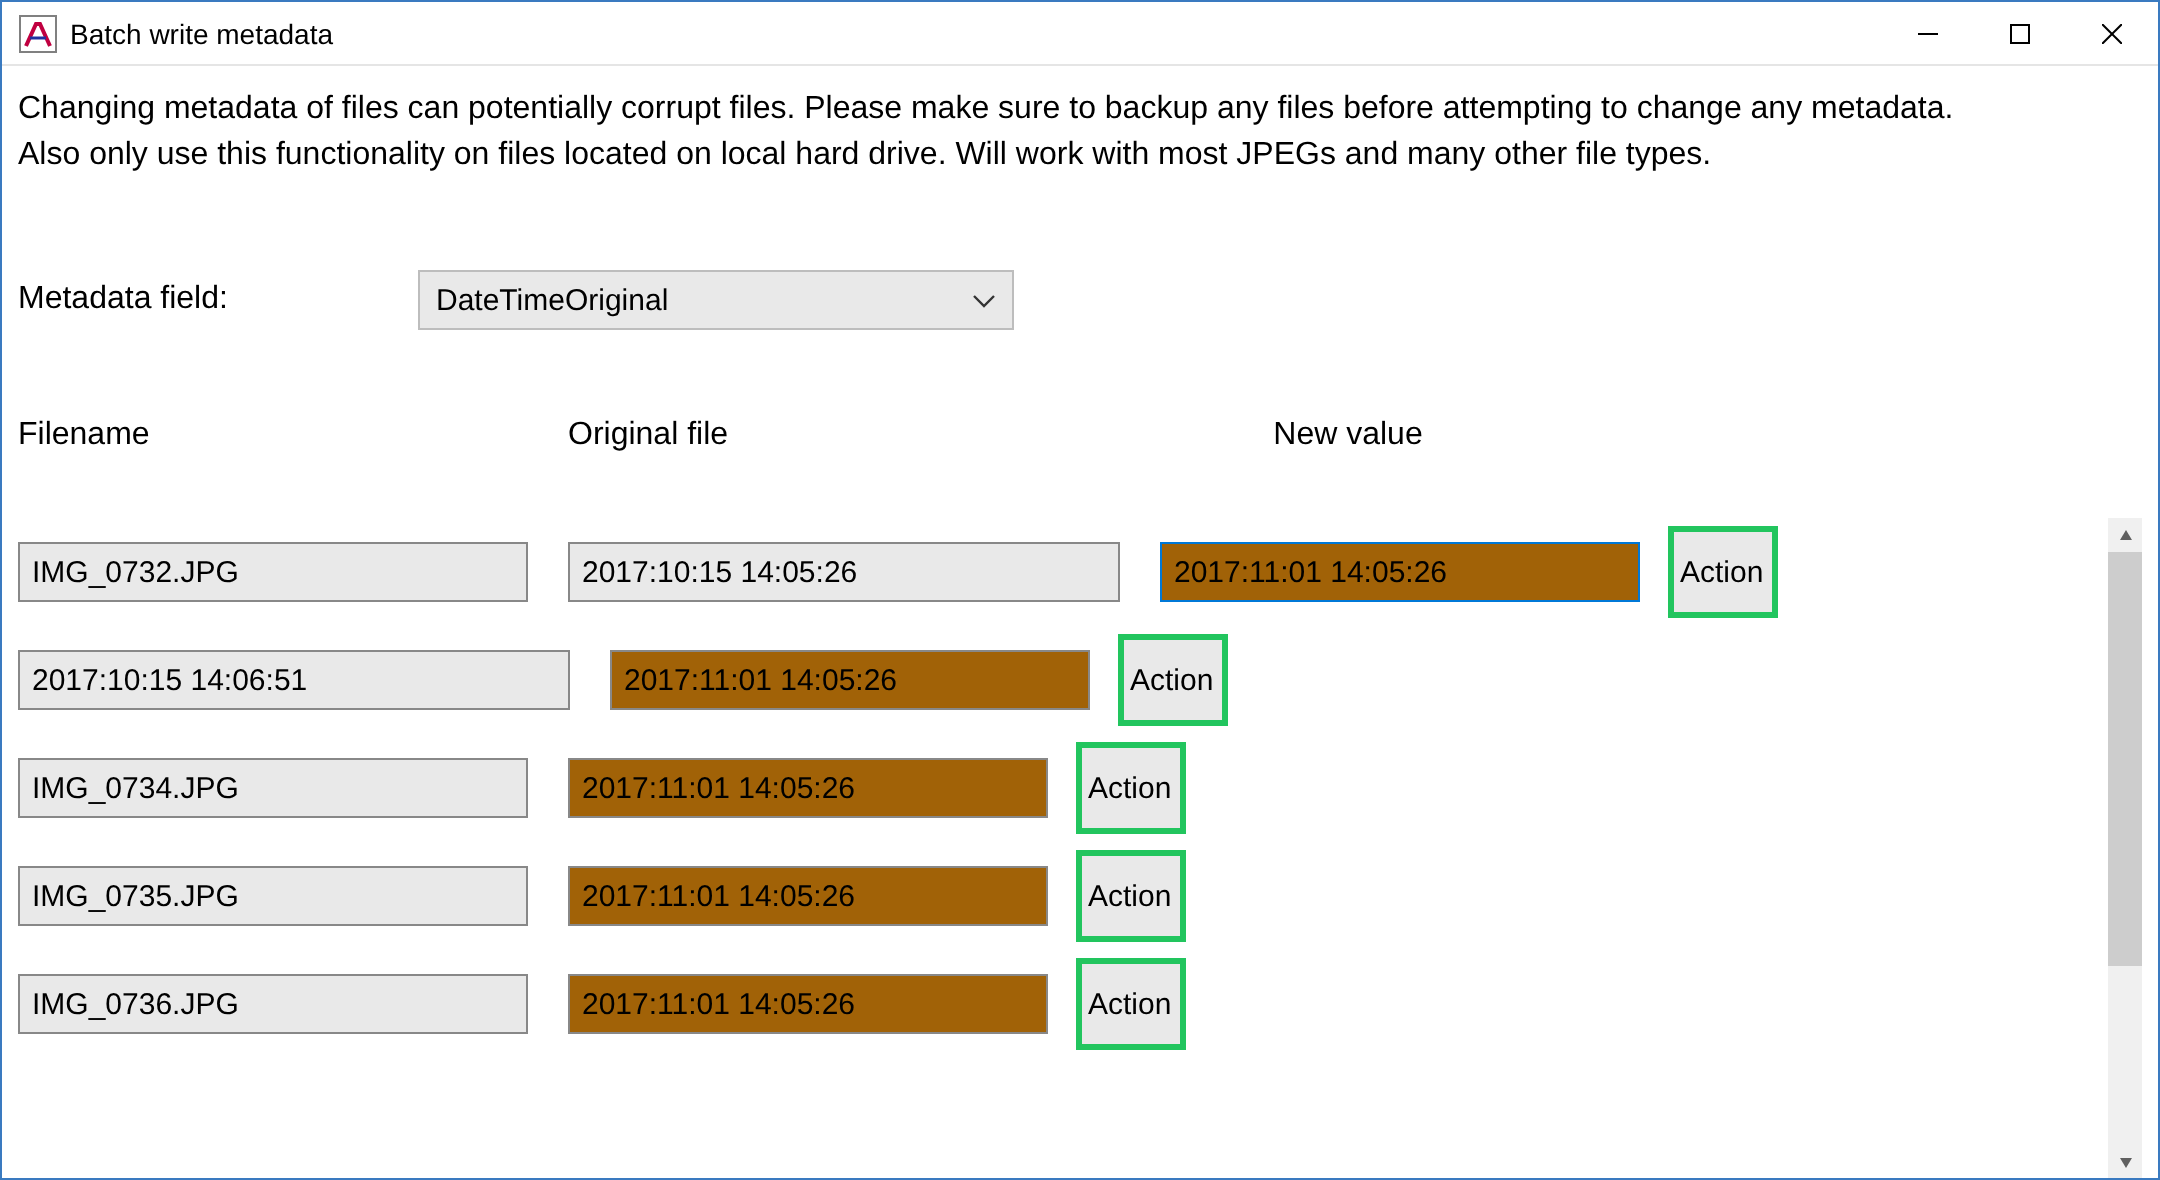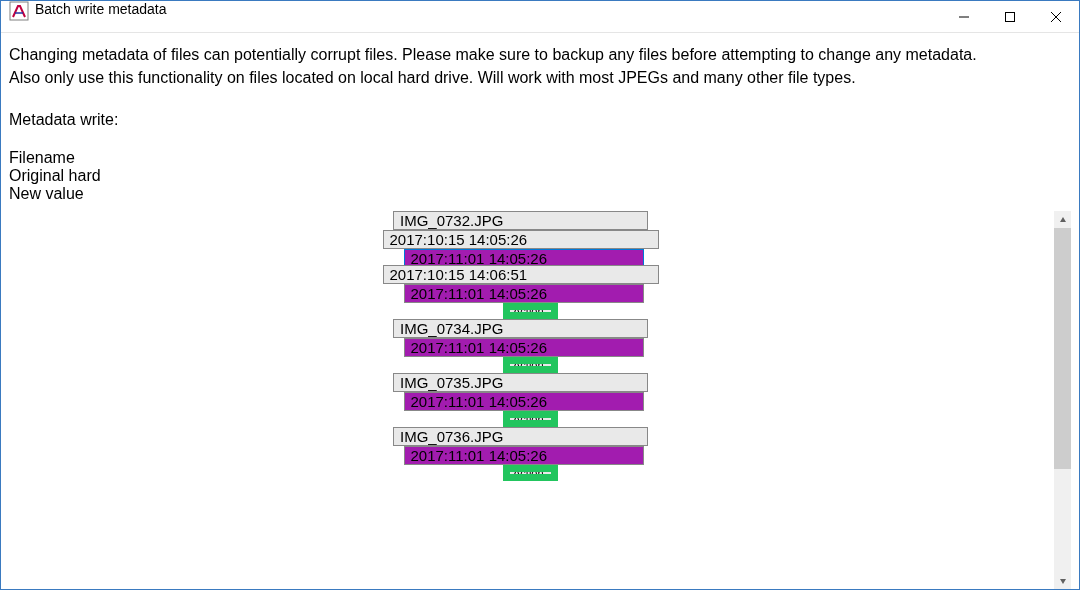--- a/index.html
+++ b/index.html
@@ -15,20 +15,21 @@
     width: 1080px; height: 590px;
     border: 1px solid #3a7ac0;
     display: flex;
     flex-direction: column;
     background: #fff;
   }
   
   .titlebar {
     height: 32px;
     display: flex;
+    align-items: center;
     background: #fff;
     border-bottom: 1px solid #e5e5e5;
   }
   .titlebar .app-icon {
     width: 20px; height: 20px;
     margin: 0 6px 0 8px;
     display: inline-block;
   }
   .titlebar .title {
     flex: 0 0 auto;
@@ -42,20 +43,21 @@
     color: #000;
   }
   .titlebar .win-btn svg { width: 10px; height: 10px; stroke: #000; stroke-width: 1; fill: none; }
   
   .body {
     padding: 10px 8px 0 8px;
     display: flex;
     flex-direction: column;
     flex: 1;
     min-height: 0;
+    gap: 24px;
   }
   .warning {
     font-size: 16px;
     line-height: 1.45;
     color: #000;
     margin-bottom: 22px;
   }
   .controls-row {
     display: flex;
     align-items: center;
@@ -90,69 +92,67 @@
     display: flex; align-items: center; justify-content: center;
     letter-spacing: 0.3px;
   }
   
   .col-headers {
     display: flex;
     font-size: 16px;
     color: #000;
     margin-bottom: 8px;
     padding-right: 18px;
-    flex-direction: column;
   }
   .col-filename { width: 275px; }
   .col-original { width: 260px; }
-  .col-newval   { width: 260px; }
+  .col-newval   { width: 260px; text-align: center; }
   .col-action   { width: 60px; }
   .col-status   { flex: 1; padding-left: 130px; }
   
   .scroll-wrap {
     position: relative;
     flex: 1;
     min-height: 0;
     display: flex;
   }
   .rows {
     flex: 1;
     overflow: hidden;
     padding-right: 2px;
   }
   .row {
     display: flex;
     align-items: center;
     height: 54px;
-    flex-direction: column;
   }
   .cell-input {
     height: 30px;
     border: 1px solid #888;
     background: #e9e9e9;
     padding: 0 6px;
     font-size: 15px;
     font-family: inherit;
     outline: none;
     margin-right: 20px;
   }
   .cell-input.white {
-    background: #a21caf;
+    background: #a16207;
   }
   .cell-input.active {
     border-color: #0078d7;
   }
   .cell-filename { width: 255px; }
   .cell-original { width: 276px; }
   .cell-newval   { width: 240px; margin-right: 14px; }
   .action-btn {
-    width: 55px; height: 26px;
-    background: #e9e9e9;
-    border: 7px solid #22c55e;
-    font-size: 11px;
+    width: 55px; height: 46px;
+    background: #e9e9e9;
+    border: 3px solid #22c55e;
+    font-size: 15px;
     display: flex; align-items: center; justify-content: flex-start;
     padding-left: 3px;
     overflow: hidden;
   }
   
   .scrollbar {
     width: 17px;
     background: #f0f0f0;
     position: relative;
     display: flex;
@@ -211,27 +211,35 @@
   </div>
 
   <div class="body">
 
     <div class="warning">
       <span>Changing metadata of files can potentially corrupt files. Please make sure to backup any files before attempting to change any metadata.</span><br>
       <span>Also only use this functionality on files located on local hard drive. Will work with most JPEGs and many other file types.</span>
     </div>
 
     <div class="controls-row">
-      <div class="label">Metadata write:</div>
+      <div class="label">Metadata field:</div>
+      <div class="select-wrap">
+        <span class="sel-text">DateTimeOriginal</span>
+        <span>
+          <svg class="chev" viewBox="0 0 12 8">
+              <polyline points="1,1 6,6 11,1" fill="none" stroke="#333" stroke-width="1.2"></polyline>
+            </svg>
+        </span>
+      </div>
       <div class="flex"></div>
     </div>
 
     <div class="col-headers">
       <div class="col-filename">Filename</div>
-      <div class="col-original">Original hard</div>
+      <div class="col-original">Original file</div>
       <div class="col-newval">New value</div>
       <div class="col-action"></div>
     </div>
 
     <div class="scroll-wrap">
       <div class="rows" id="rows-container">
           <div class="row">
             <input class="cell-input cell-filename" readonly="" value="IMG_0732.JPG" style="">
             <input class="cell-input cell-original" readonly="" value="2017:10:15 14:05:26" style="">
             <input class="cell-input cell-newval white active" value="2017:11:01 14:05:26" style="">

